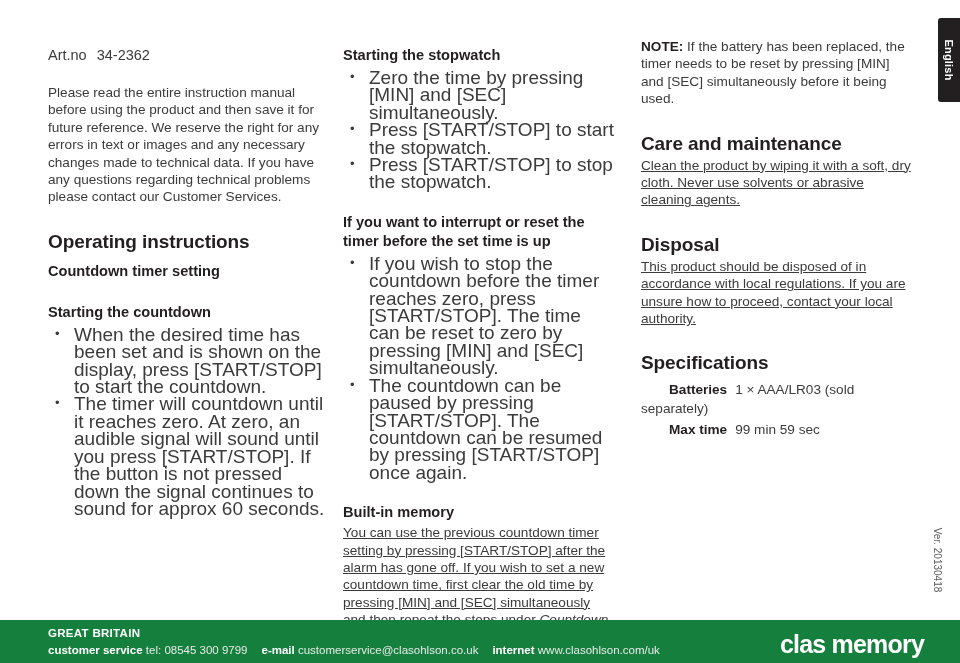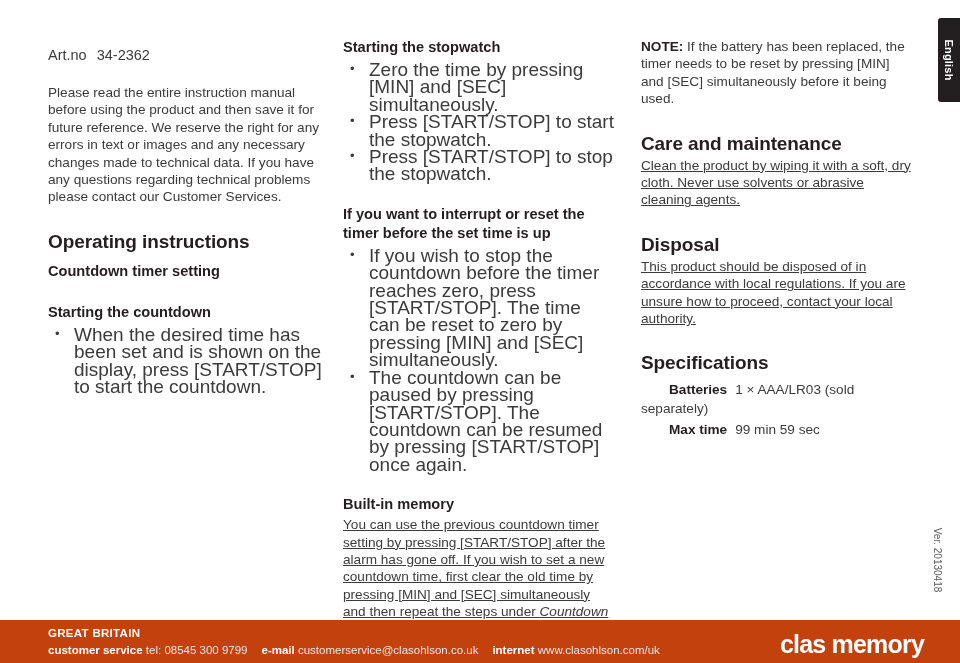--- a/index.html
+++ b/index.html
@@ -166,21 +166,21 @@
 
   em.ital { font-style: italic; }
 
   
   .footer {
     position: absolute;
     left: 0;
     top: 620px;
     width: 960px;
     height: 43px;
-    background: #c2410c;
+    background: #15803d;
   }
   .footer-left {
     position: absolute;
     left: 48px;
     top: 6px;
     color: #ffffff;
   }
   .footer-country {
     font-size: 11.5px;
     font-weight: bold;
@@ -232,27 +232,28 @@
 
       <p class="body-text">Please read the entire instruction manual before using the product and then save it for future reference. We reserve the right for any errors in text or images and any necessary changes made to technical data. If you have any questions regarding technical problems please contact our Customer Services.</p>
 
       <h2 class="sec-title">Operating instructions</h2>
 
       <h3 class="sub-title">Countdown timer setting</h3>
 
       <h3 class="sub-title spaced">Starting the countdown</h3>
       <ul class="bullets">
         <li>When the desired time has been set and is shown on the display, press [START/STOP] to start the countdown.</li>
+        <li>The timer will countdown until it reaches zero. At zero, an audible signal will sound until you press [START/STOP]. If the button is not pressed down the signal continues to sound for approx 60 seconds.</li>
       </ul>
 
     </div>
 
     <div class="col col-2">
 
-      <h3 class="sub-title" style="margin-top:0;">Starting the stopwatch</h3>
+      <h3 class="sub-title" style="margin-top:8px;">Starting the stopwatch</h3>
       <ul class="bullets">
         <li>Zero the time by pressing [MIN] and [SEC] simultaneously.</li>
         <li>Press [START/STOP] to start the stopwatch.</li>
         <li>Press [START/STOP] to stop the stopwatch.</li>
       </ul>
 
       <h3 class="sub-title spaced">If you want to interrupt or reset the timer before the set time is up</h3>
       <ul class="bullets">
         <li>If you wish to stop the countdown before the timer reaches zero, press [START/STOP]. The time can be reset to zero by pressing [MIN] and [SEC] simultaneously.</li>
         <li>The countdown can be paused by pressing [START/STOP]. The countdown can be resumed by pressing [START/STOP] once again.</li>

